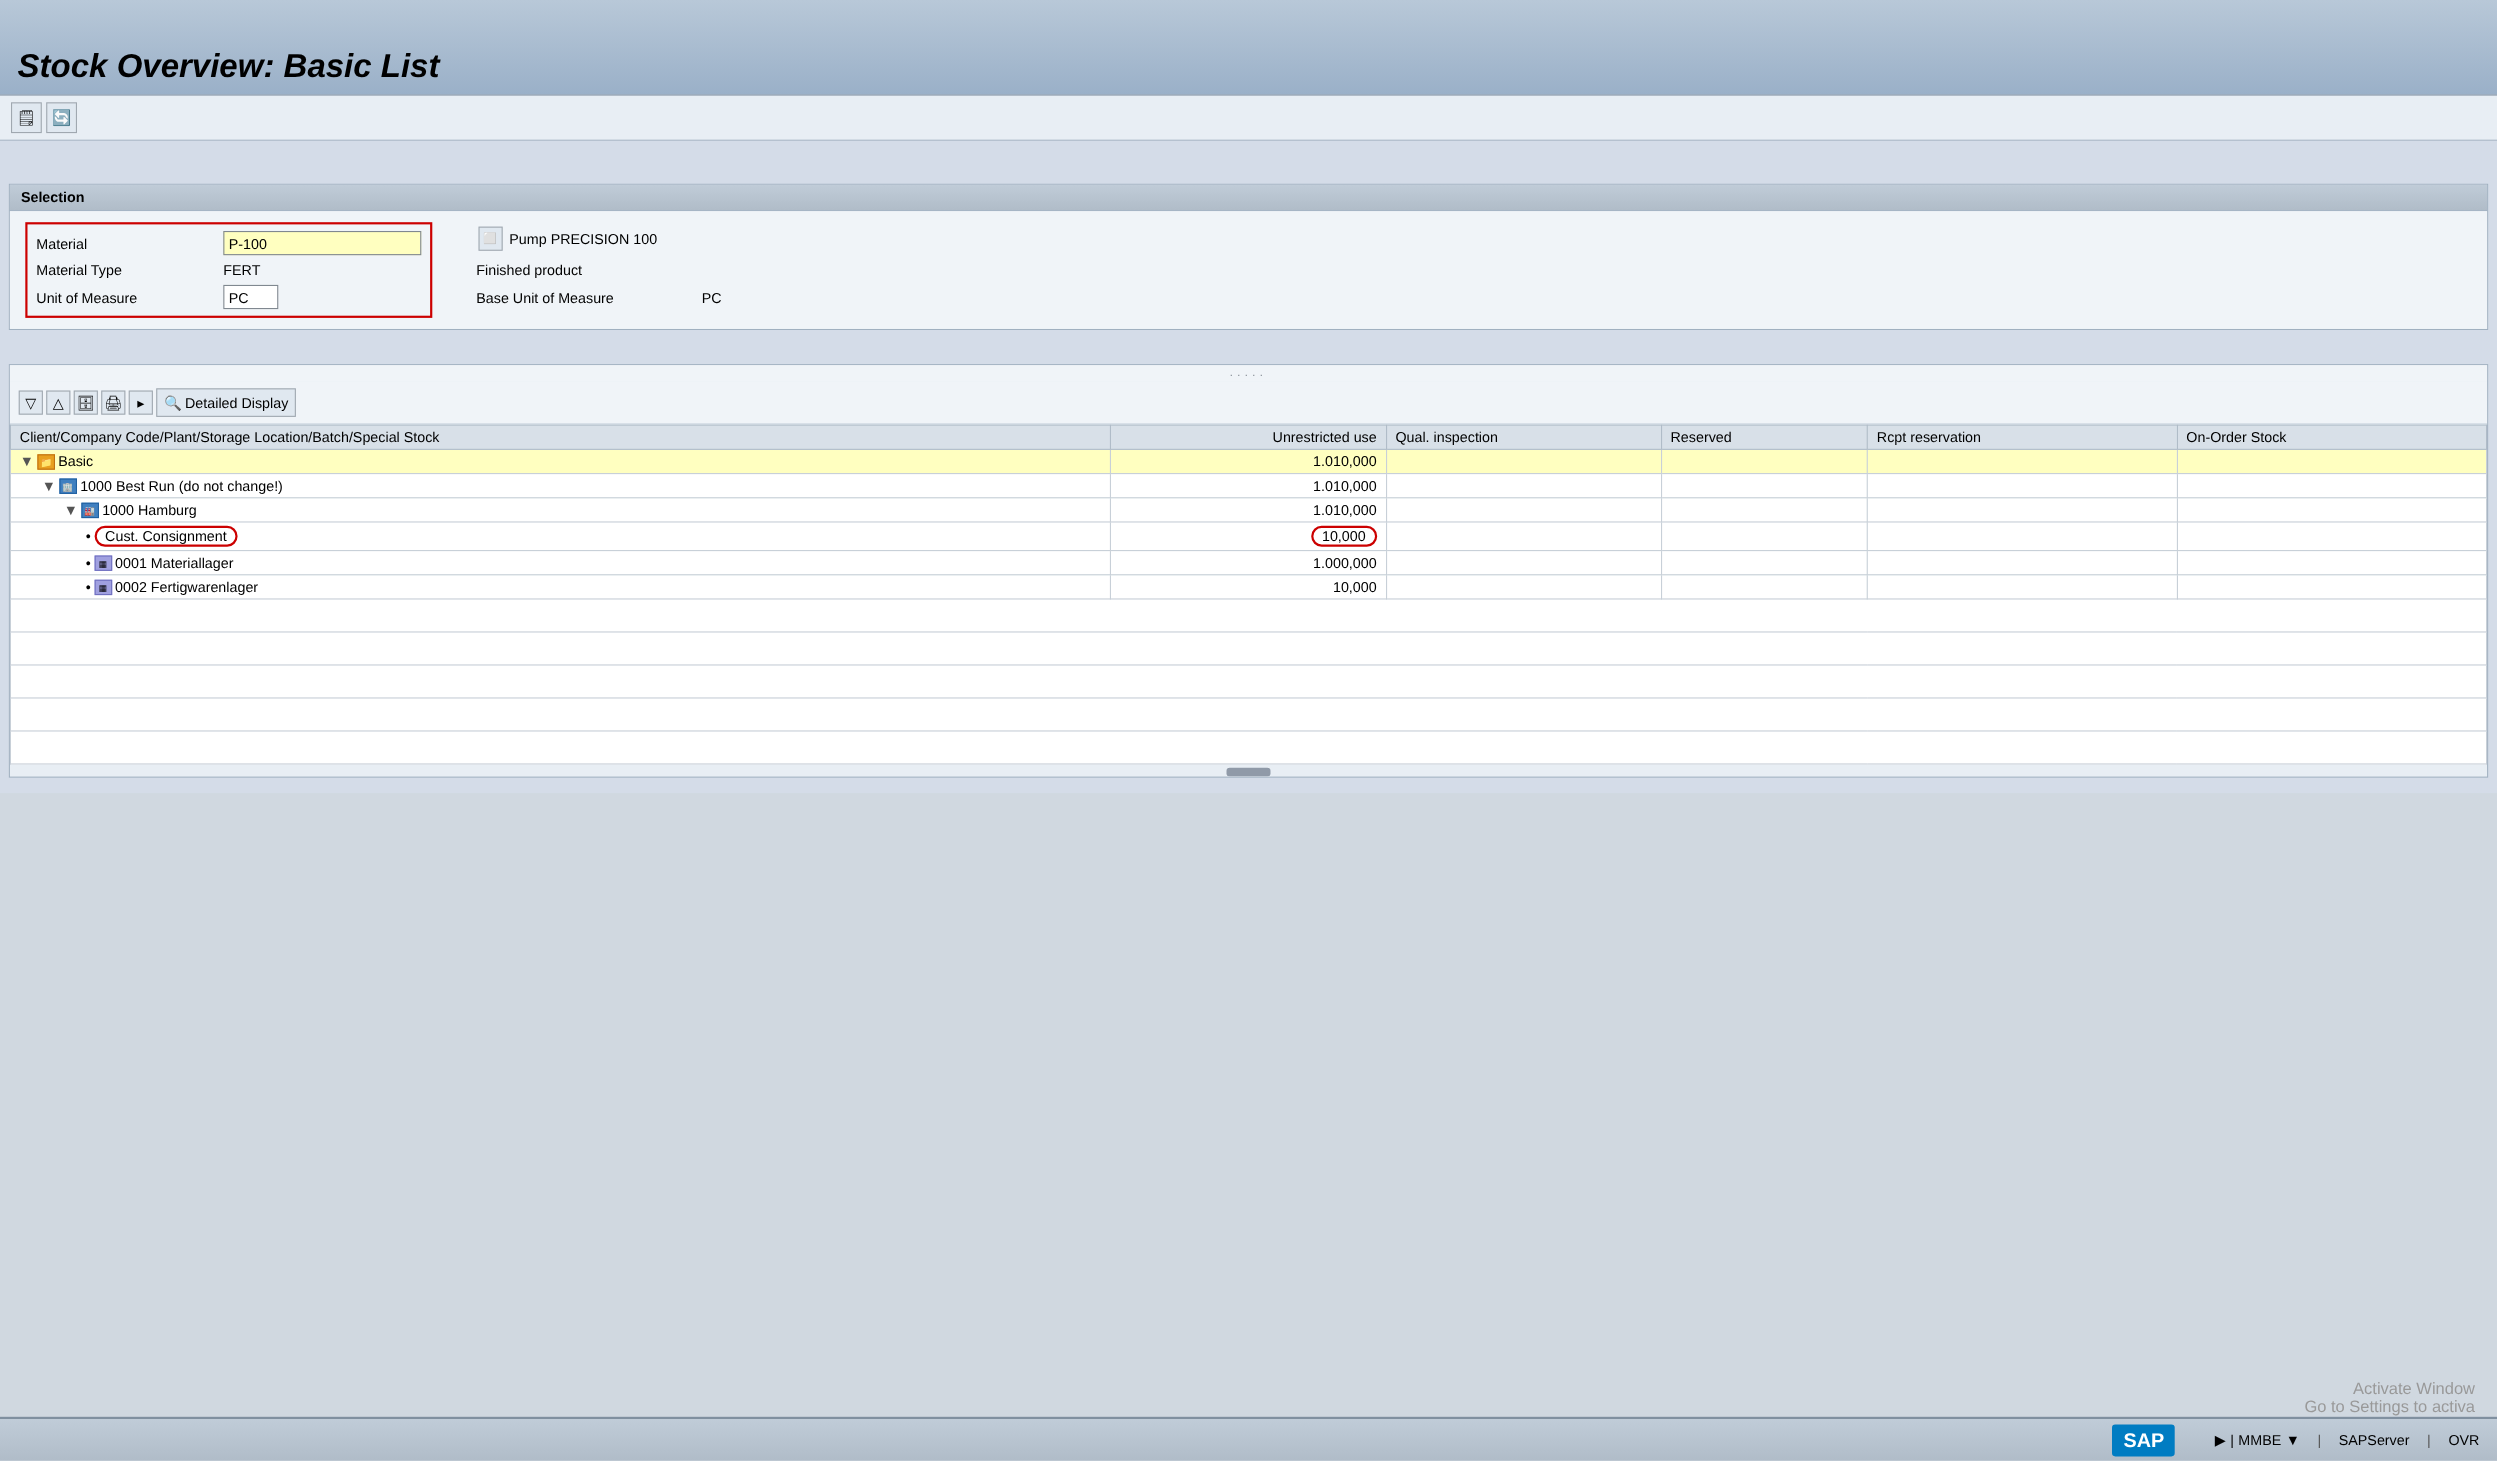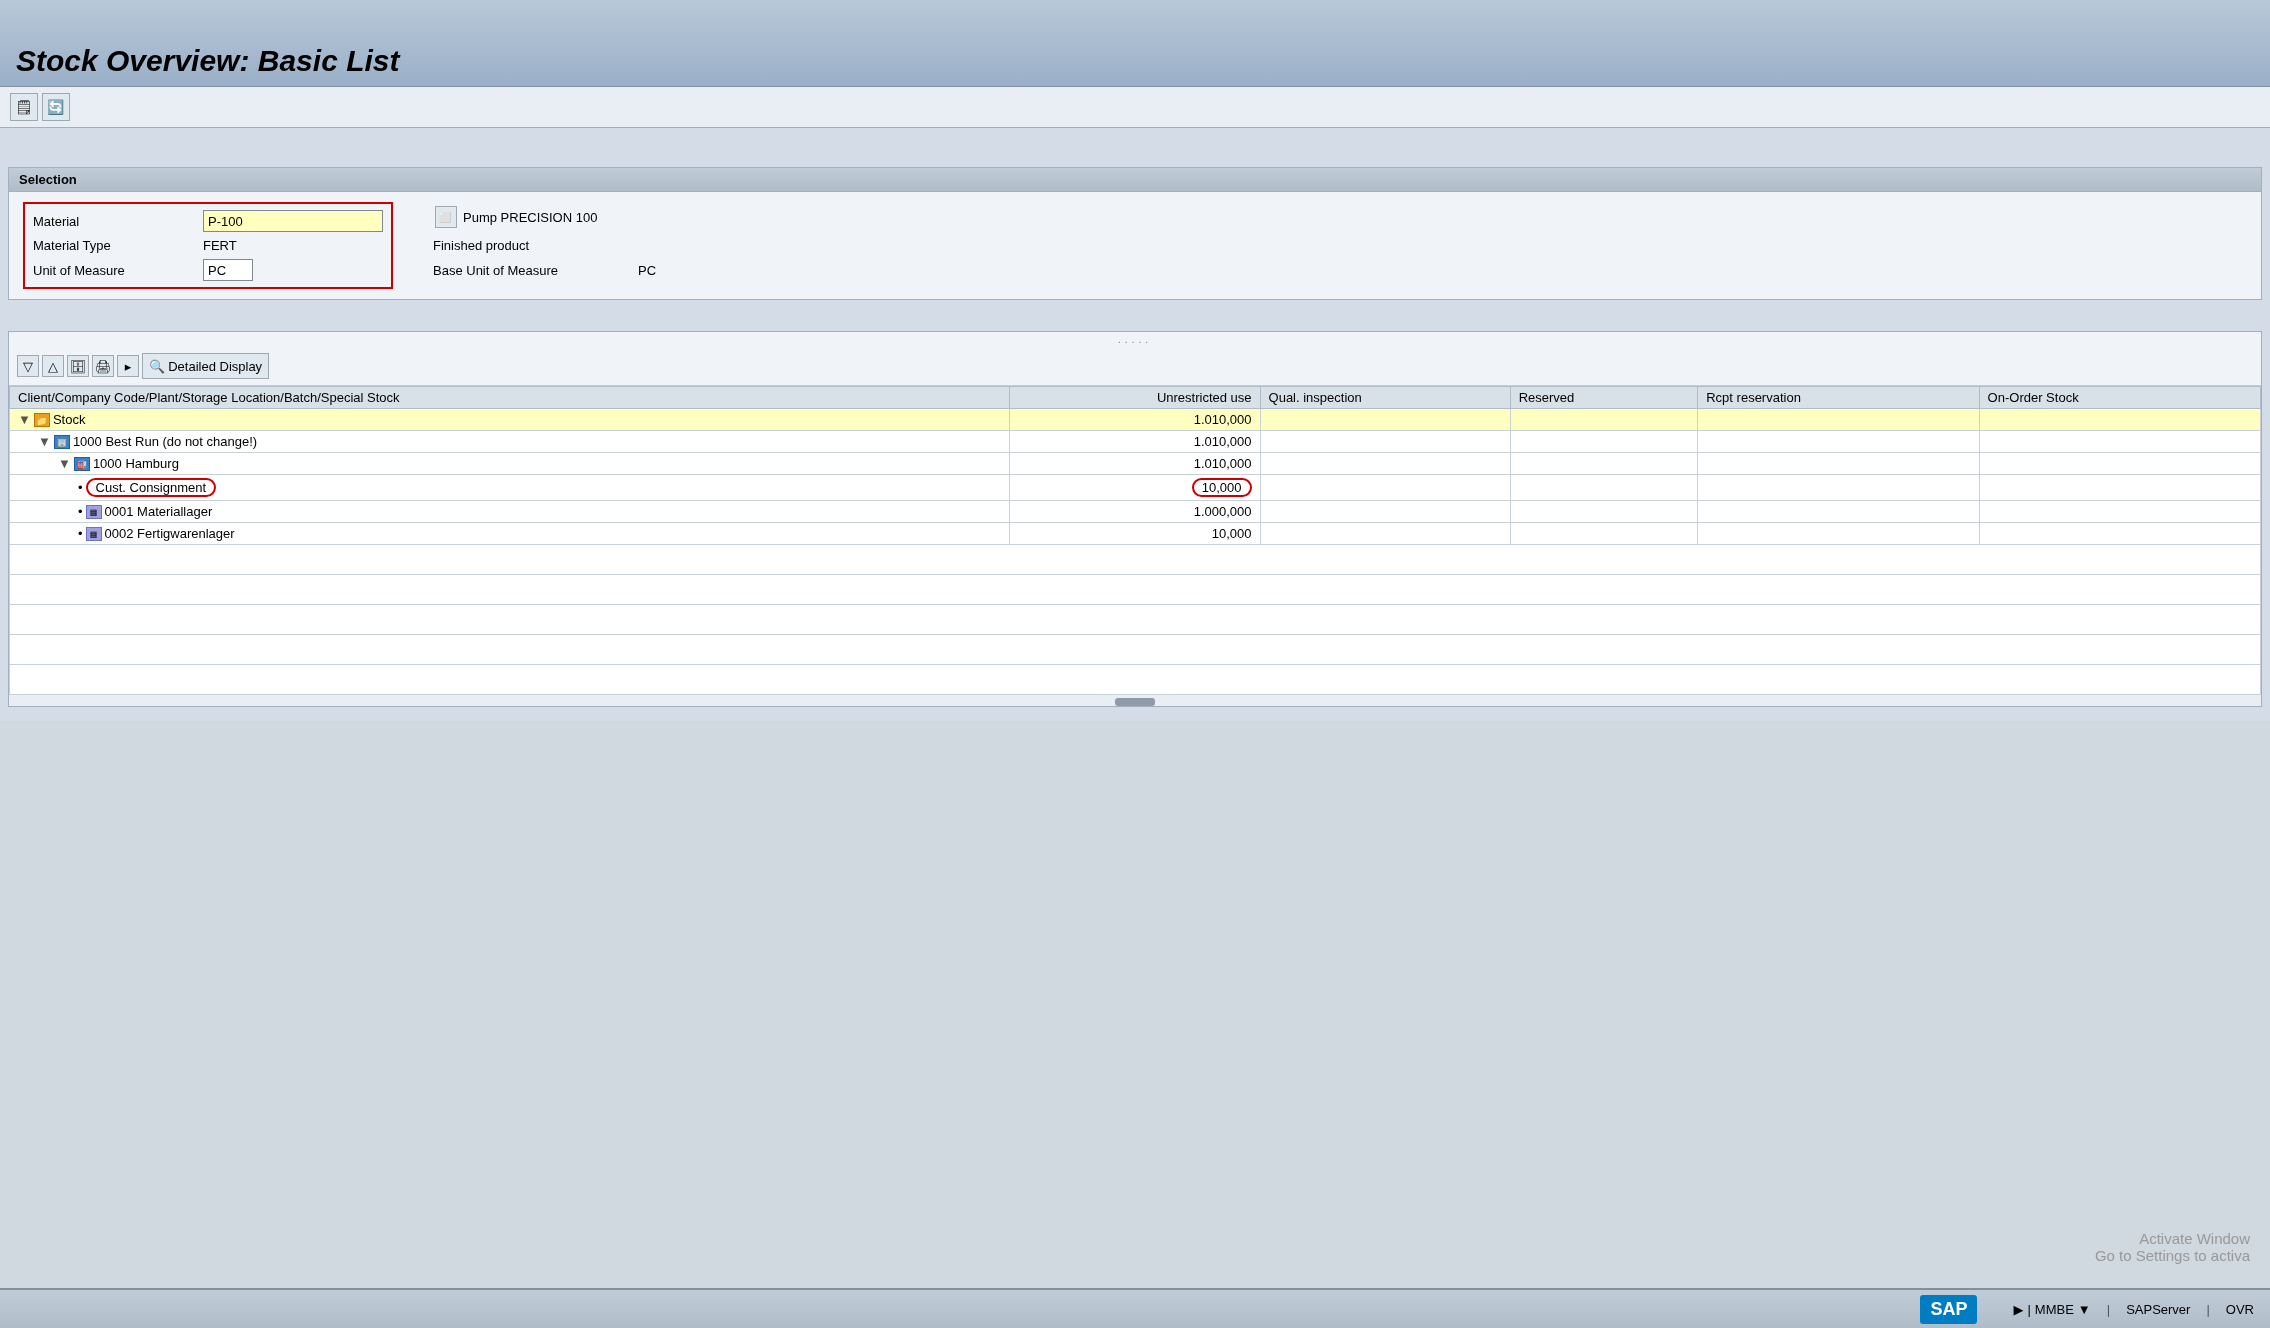--- a/index.html
+++ b/index.html
@@ -237,21 +237,21 @@
       align-items: center;
       justify-content: center;
       cursor: pointer;
       font-size: 11px;
     }
 
     
     .activate-watermark {
       position: absolute;
       right: 20px;
-      bottom: 64px;
+      bottom: 40px;
       color: #999;
       font-size: 15px;
       text-align: right;
       pointer-events: none;
     }
 
     
     .scroll-area {
       position: relative;
       height: 320px;
@@ -388,21 +388,21 @@
             <th class="col-onorder">On-Order Stock</th>
           </tr>
         </thead>
         <tbody>
 
           <tr class="row-full">
             <td>
               <span style="display:inline-flex; align-items:center;">
                 <span style="color:#555; margin-right:3px;">▼</span>
                 <span style="display:inline-block; width:16px; height:14px; background:#e8a020; border:1px solid #c07010; margin-right:3px; font-size:9px; text-align:center; line-height:14px; vertical-align:middle;">📁</span>
-                <span>Stock</span>
+                <span>Basic</span>
               </span>
             </td>
             <td class="right">1.010,000</td>
             <td></td>
             <td></td>
             <td></td>
             <td></td>
           </tr>
 
           <tr>

